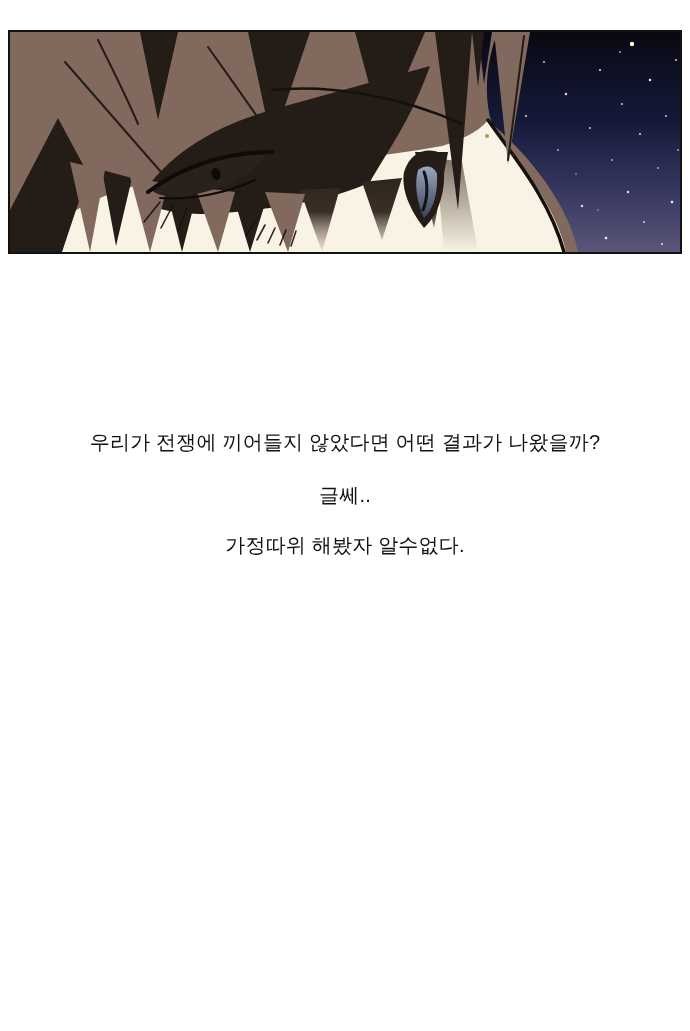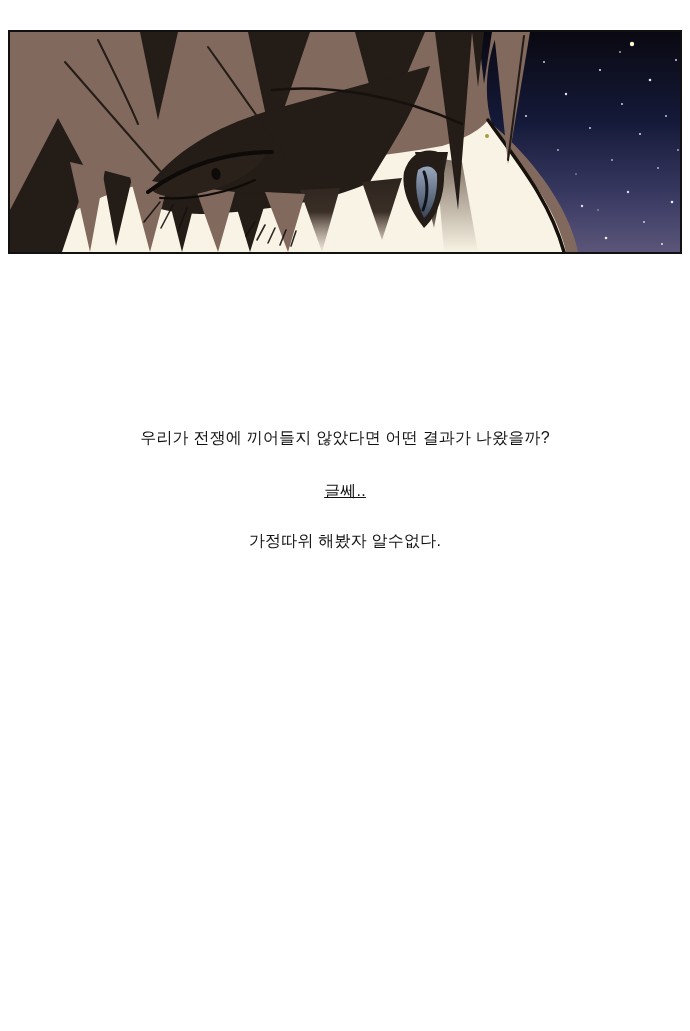--- a/index.html
+++ b/index.html
@@ -18,21 +18,21 @@
     border:2px solid #111111;
     box-sizing:content-box;
     background:#81695d;
   }
   .panel svg{display:block;width:670px;height:220px;}
   .narration{position:absolute;left:0;top:0;width:690px;height:1031px;}
   .nline{
     position:absolute;
     left:0;width:690px;
     text-align:center;
-    font-size:16px;
+    font-size:20px;
     line-height:22px;
     letter-spacing:0.2px;
     color:#111111;
     white-space:nowrap;
   }
   .nline1{top:411px;}
   .nline2{top:464px;}
   .nline3{top:514px;}
   .nline4{top:587px;}
 </style>
@@ -155,17 +155,17 @@
         <path fill="url(#irisGrad)" d="M408,138 C416,132 424,134 427,142 C428,162 423,178 414,186 C407,172 404,152 408,138 Z"></path>
         <path fill="none" stroke="#10131c" stroke-width="3" stroke-linecap="round" d="M414,140 C418,150 418,166 413,178"></path>
       </g>
 
       <circle cx="477" cy="104" r="2" fill="#a89b45"></circle>
     </svg>
   </div>
 
   <div class="narration">
     <p class="nline nline1" style="color: rgb(17, 17, 17);">우리가 전쟁에 끼어들지 않았다면 어떤 결과가 나왔을까?</p>
-    <p class="nline nline2" style="color: rgb(17, 17, 17); text-decoration: underline;">글쎄..</p>
+    <p class="nline nline2" style="color: rgb(17, 17, 17);">글쎄..</p>
     <p class="nline nline3" style="color: rgb(17, 17, 17);">가정따위 해봤자 알수없다.</p>
   </div>
 
 </div>
 
 </body></html>

